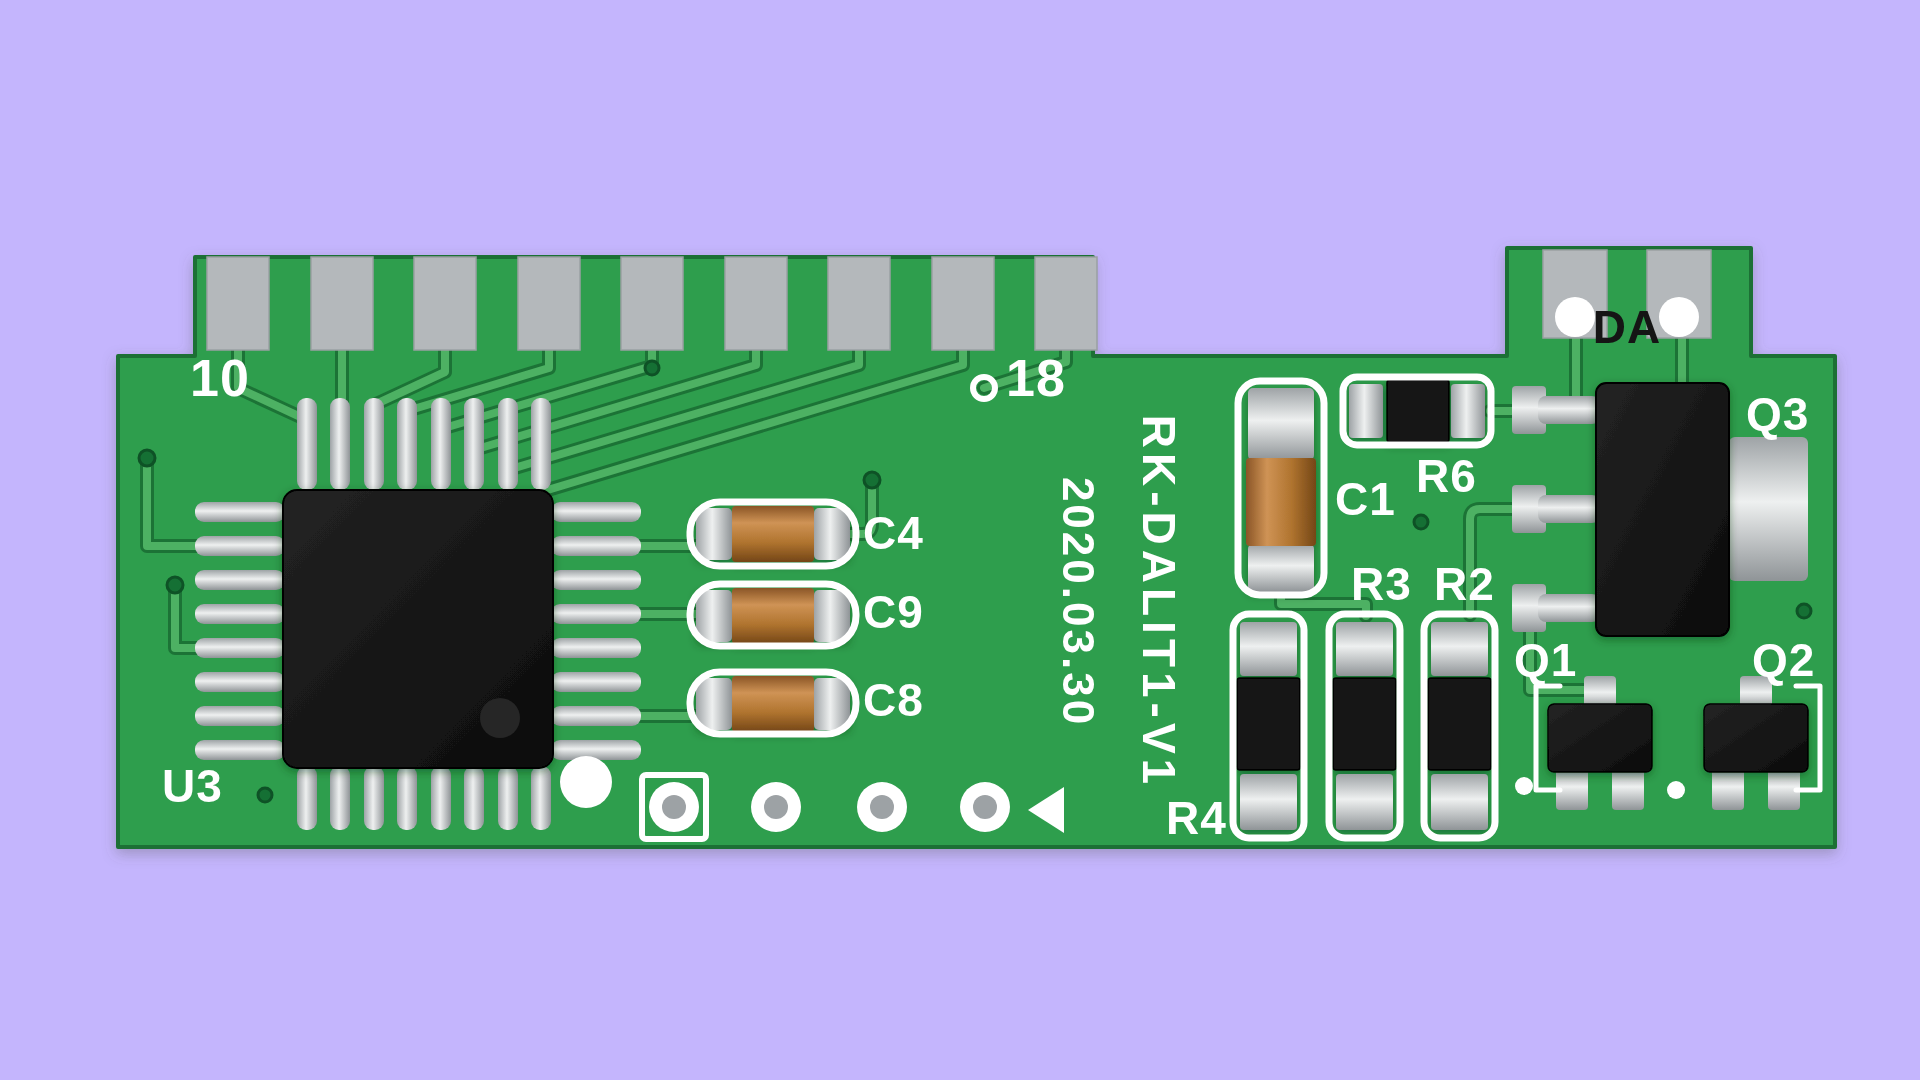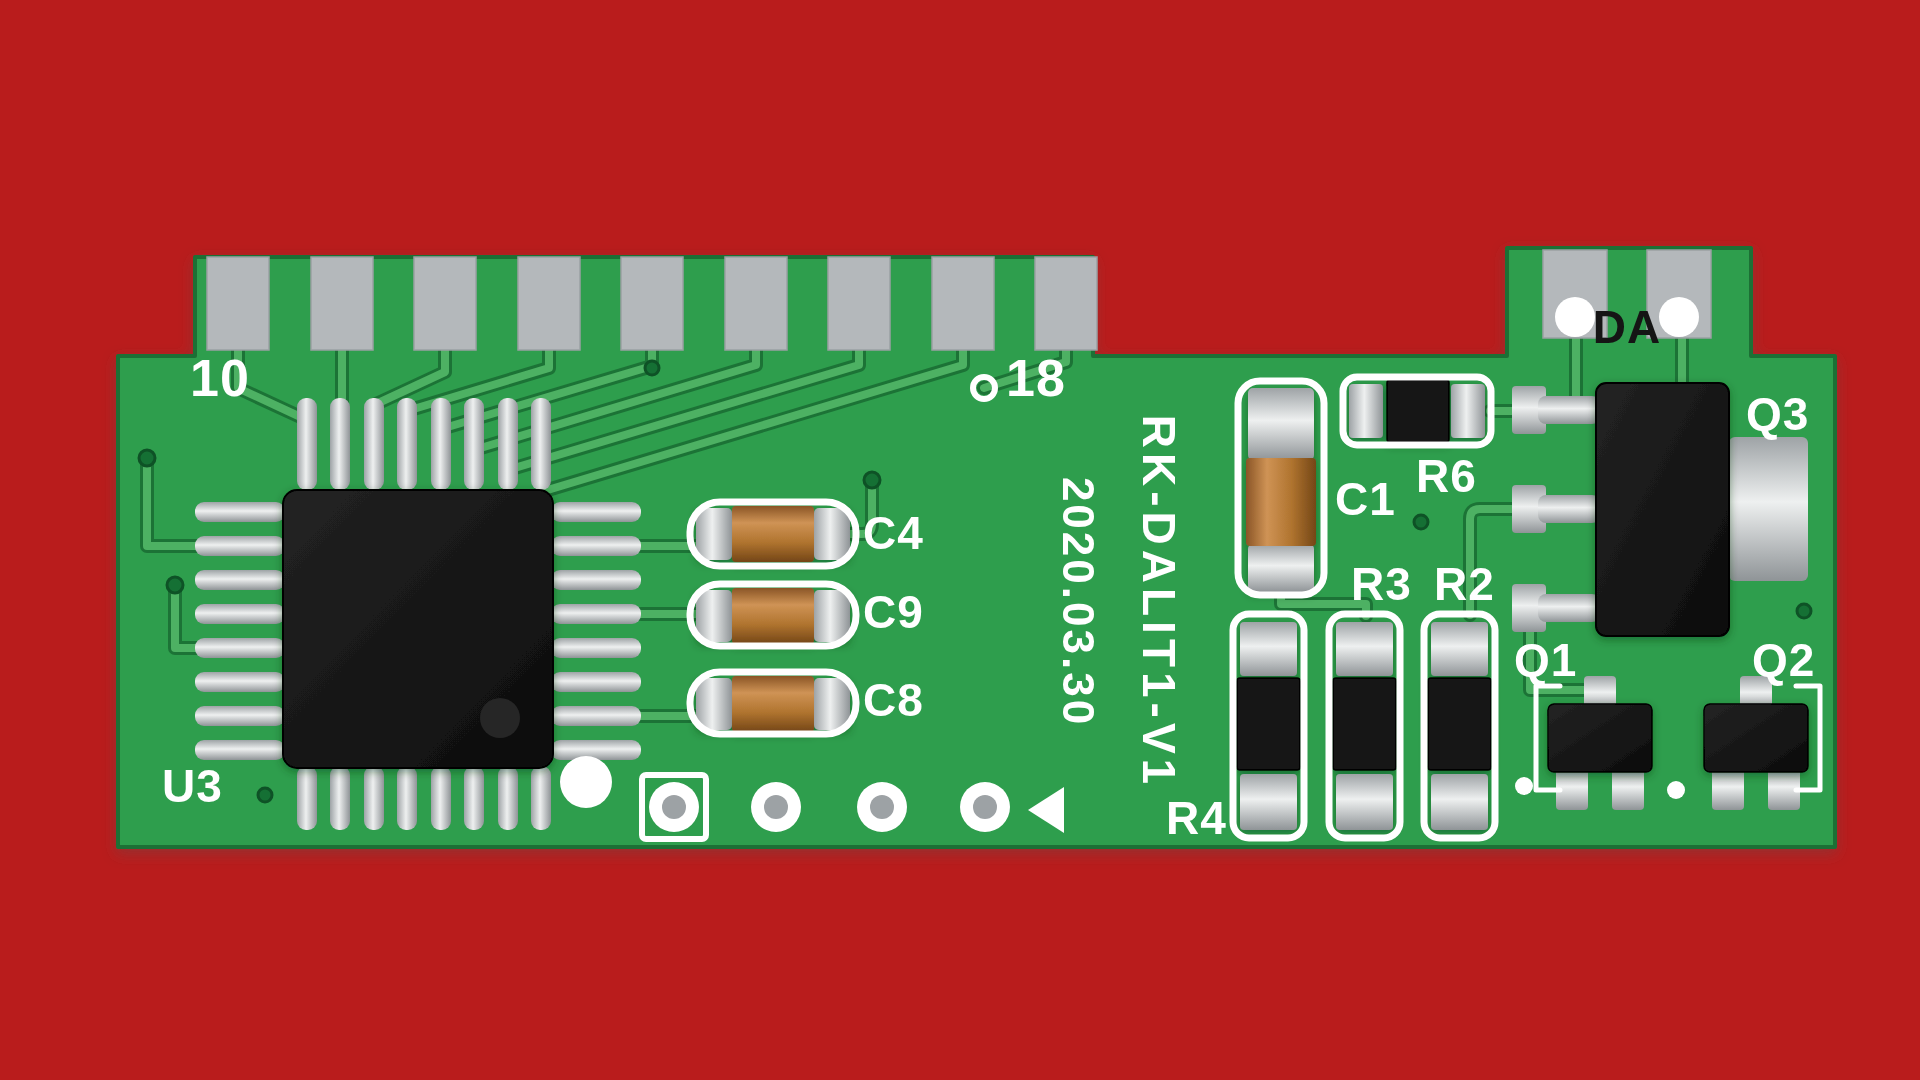--- a/index.html
+++ b/index.html
@@ -1,16 +1,16 @@
 <!DOCTYPE html>
 <html><head>
 <meta charset="utf-8">
 <style>
   html,body{margin:0;padding:0;background:#ffffff;}
-  .stage{width:1920px;height:1080px;background:#b91c1c;overflow:hidden;}
+  .stage{width:1920px;height:1080px;background:#c4b5fd;overflow:hidden;}
   svg{display:block;}
   text{font-family:"Liberation Sans","DejaVu Sans",sans-serif;font-weight:bold;}
   .silk-label{font-size:46px;letter-spacing:1px;}
   .silk-pin{font-size:52px;letter-spacing:1px;}
   .silk-rot{font-size:46px;letter-spacing:5px;}
   .silk-rot2{font-size:44px;letter-spacing:3px;}
 </style>
 </head>
 <body>
 

